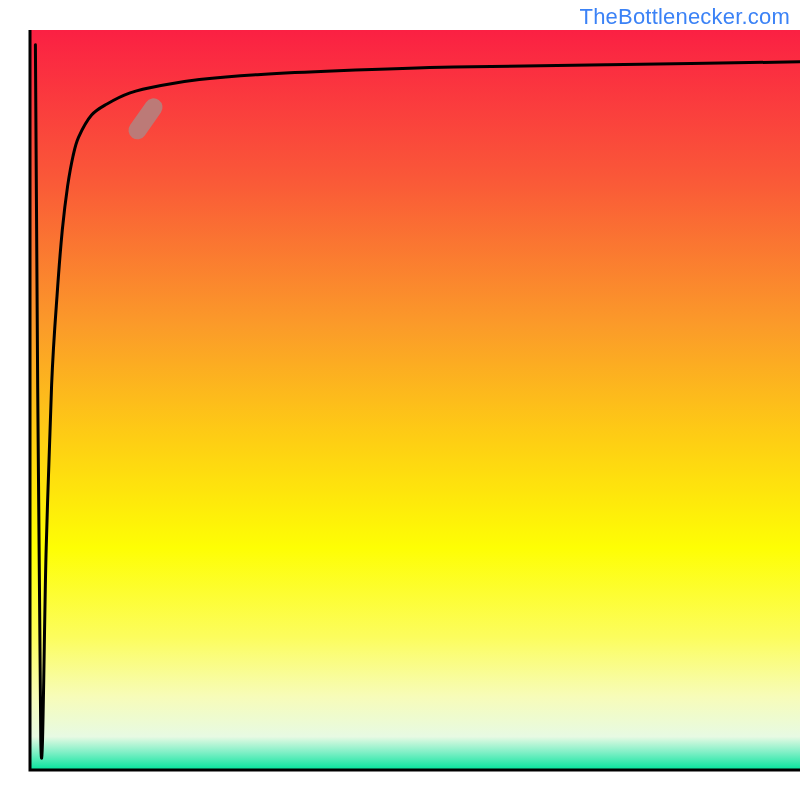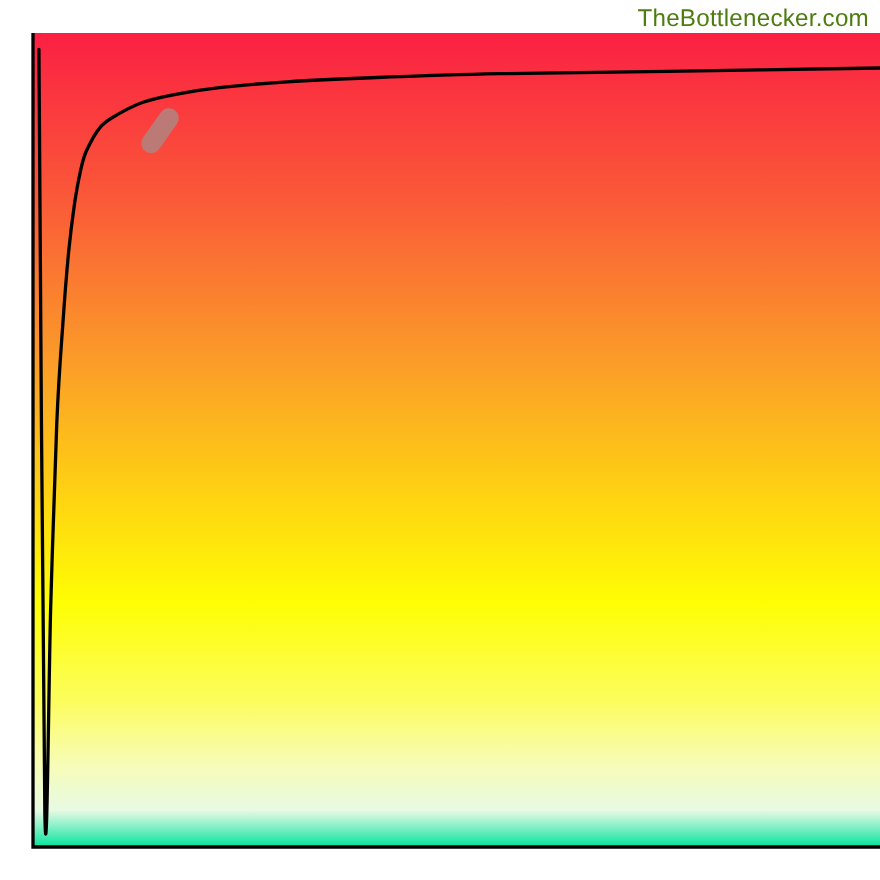--- a/index.html
+++ b/index.html
@@ -15,21 +15,21 @@
     position: relative;
     width: 800px;
     height: 800px;
   }
   .watermark {
     position: absolute;
     top: 4px;
     right: 10px;
     font-size: 22px;
     font-weight: 500;
-    color: #4d7c0f;
+    color: #3b82f6;
     letter-spacing: 0.2px;
     z-index: 10;
   }
   svg.plot {
     position: absolute;
     top: 0;
     left: 0;
     width: 800px;
     height: 800px;
     display: block;

